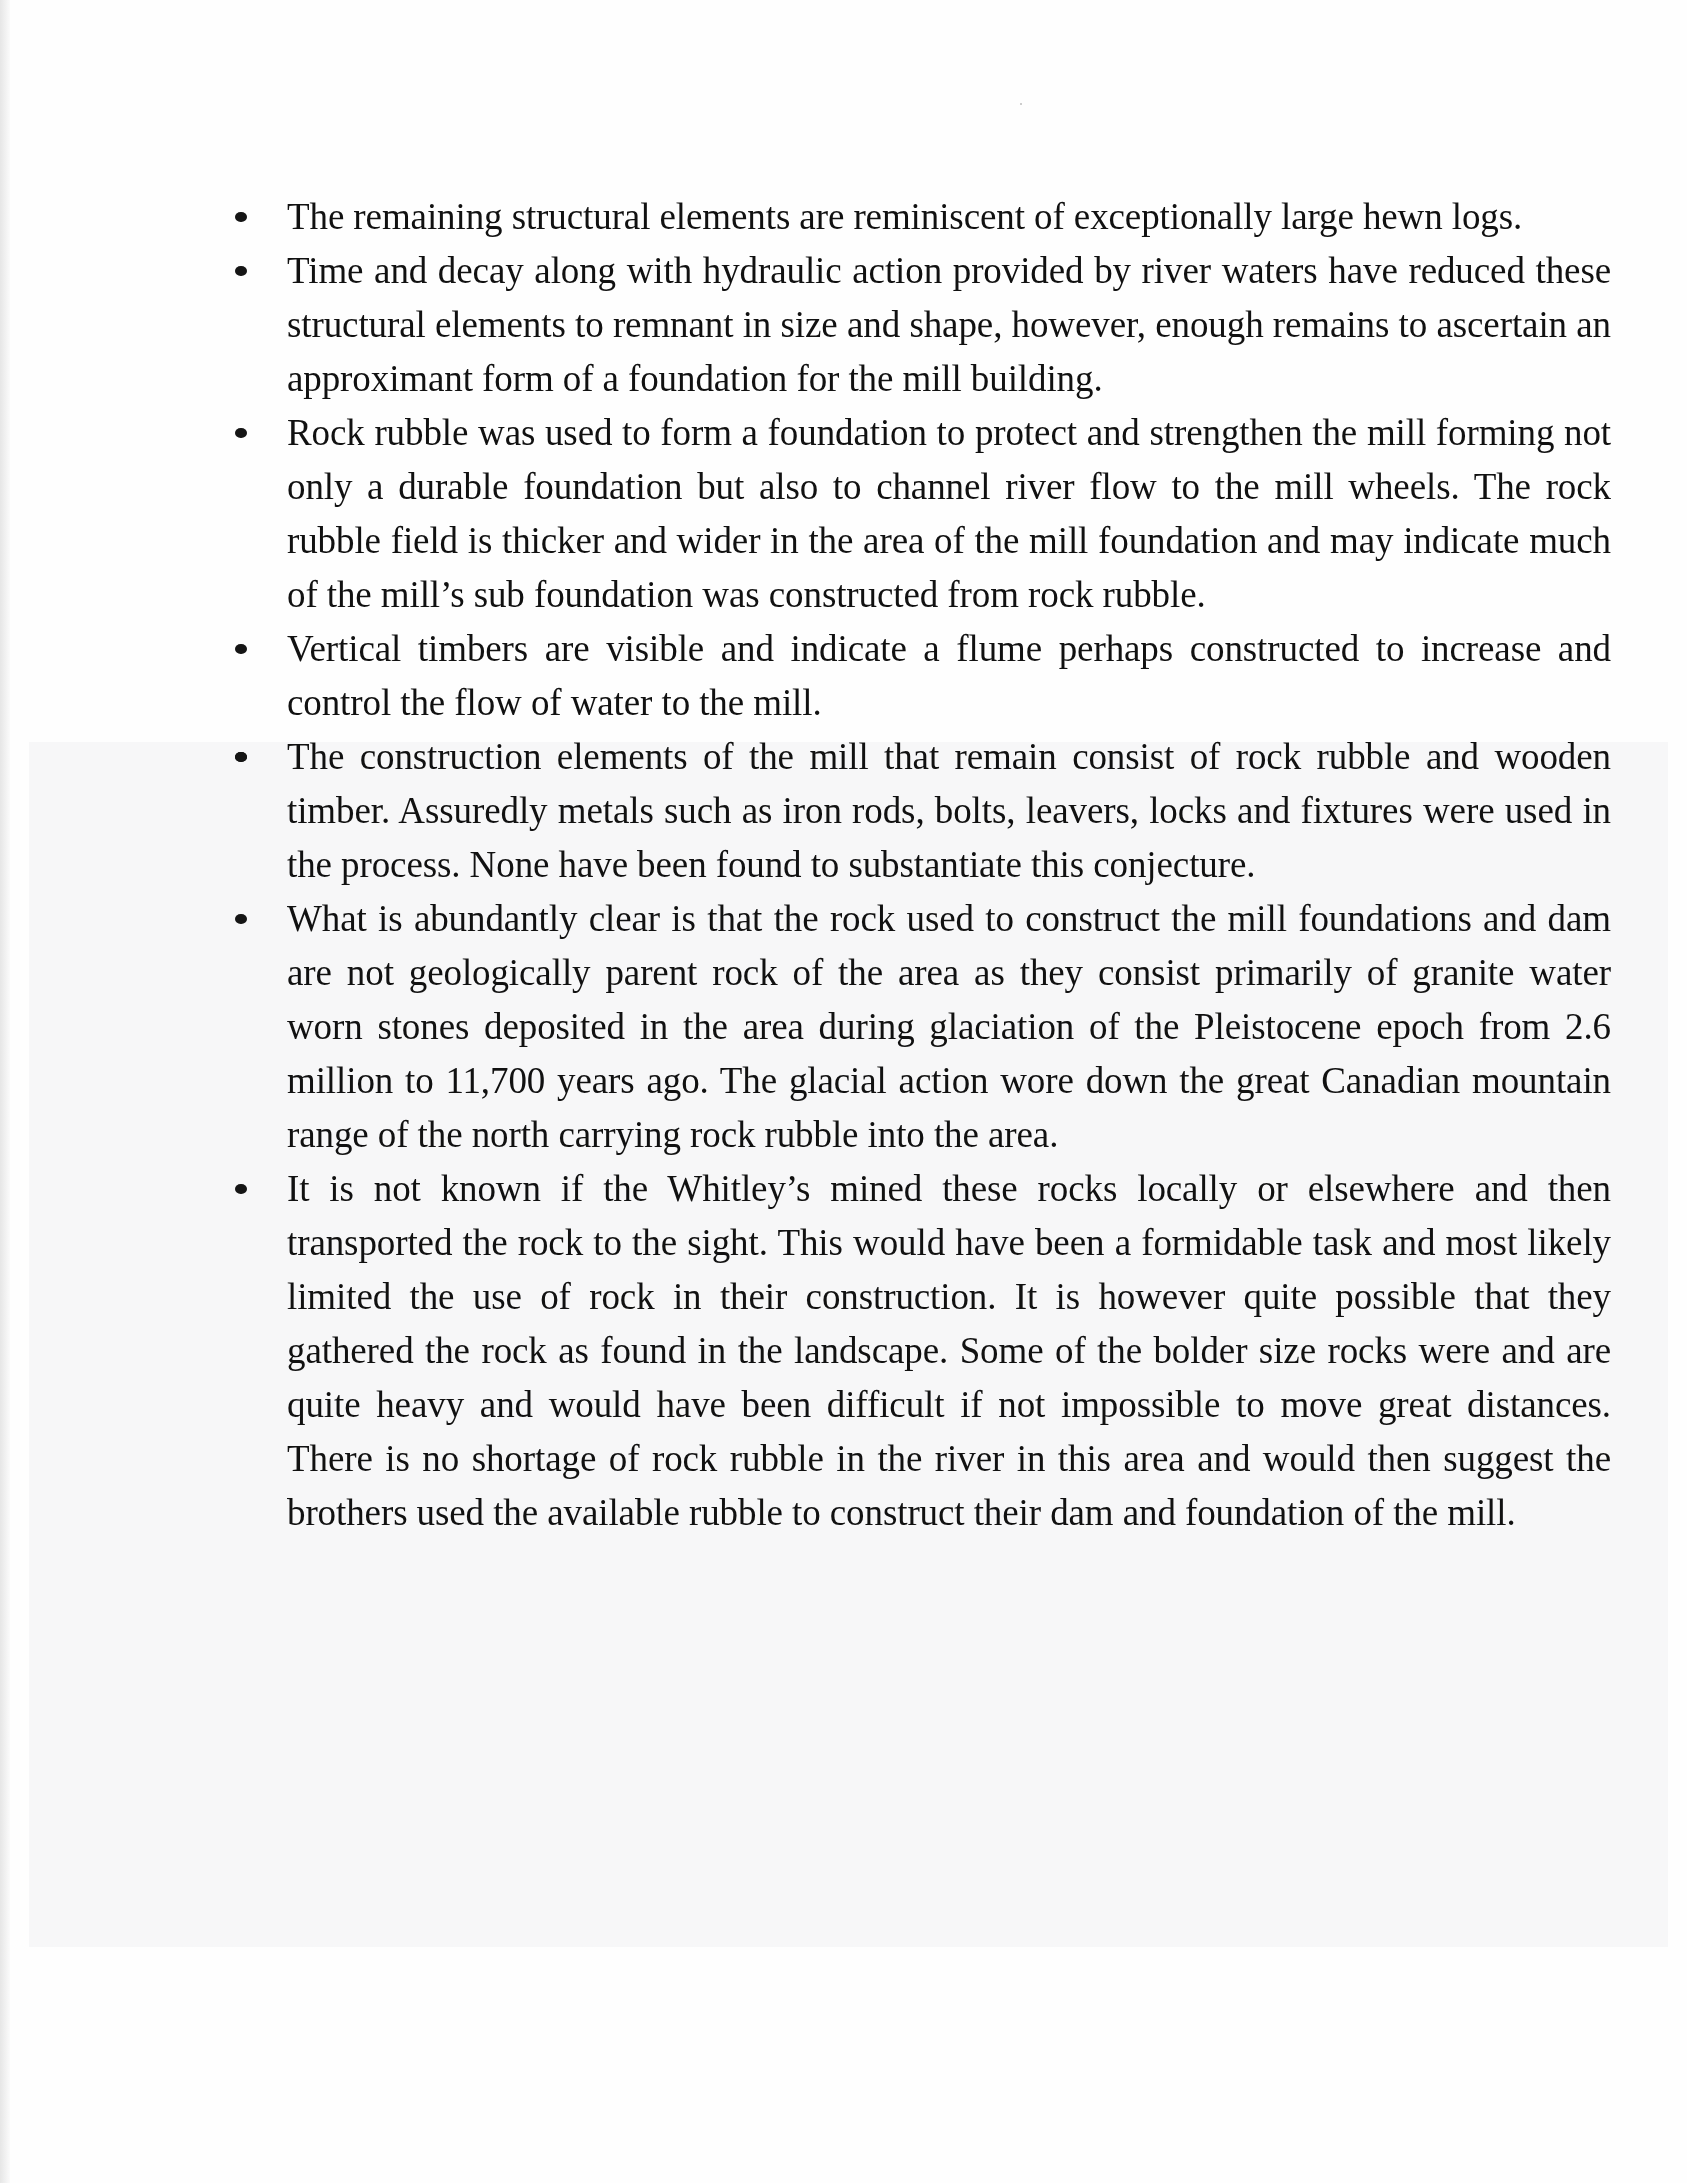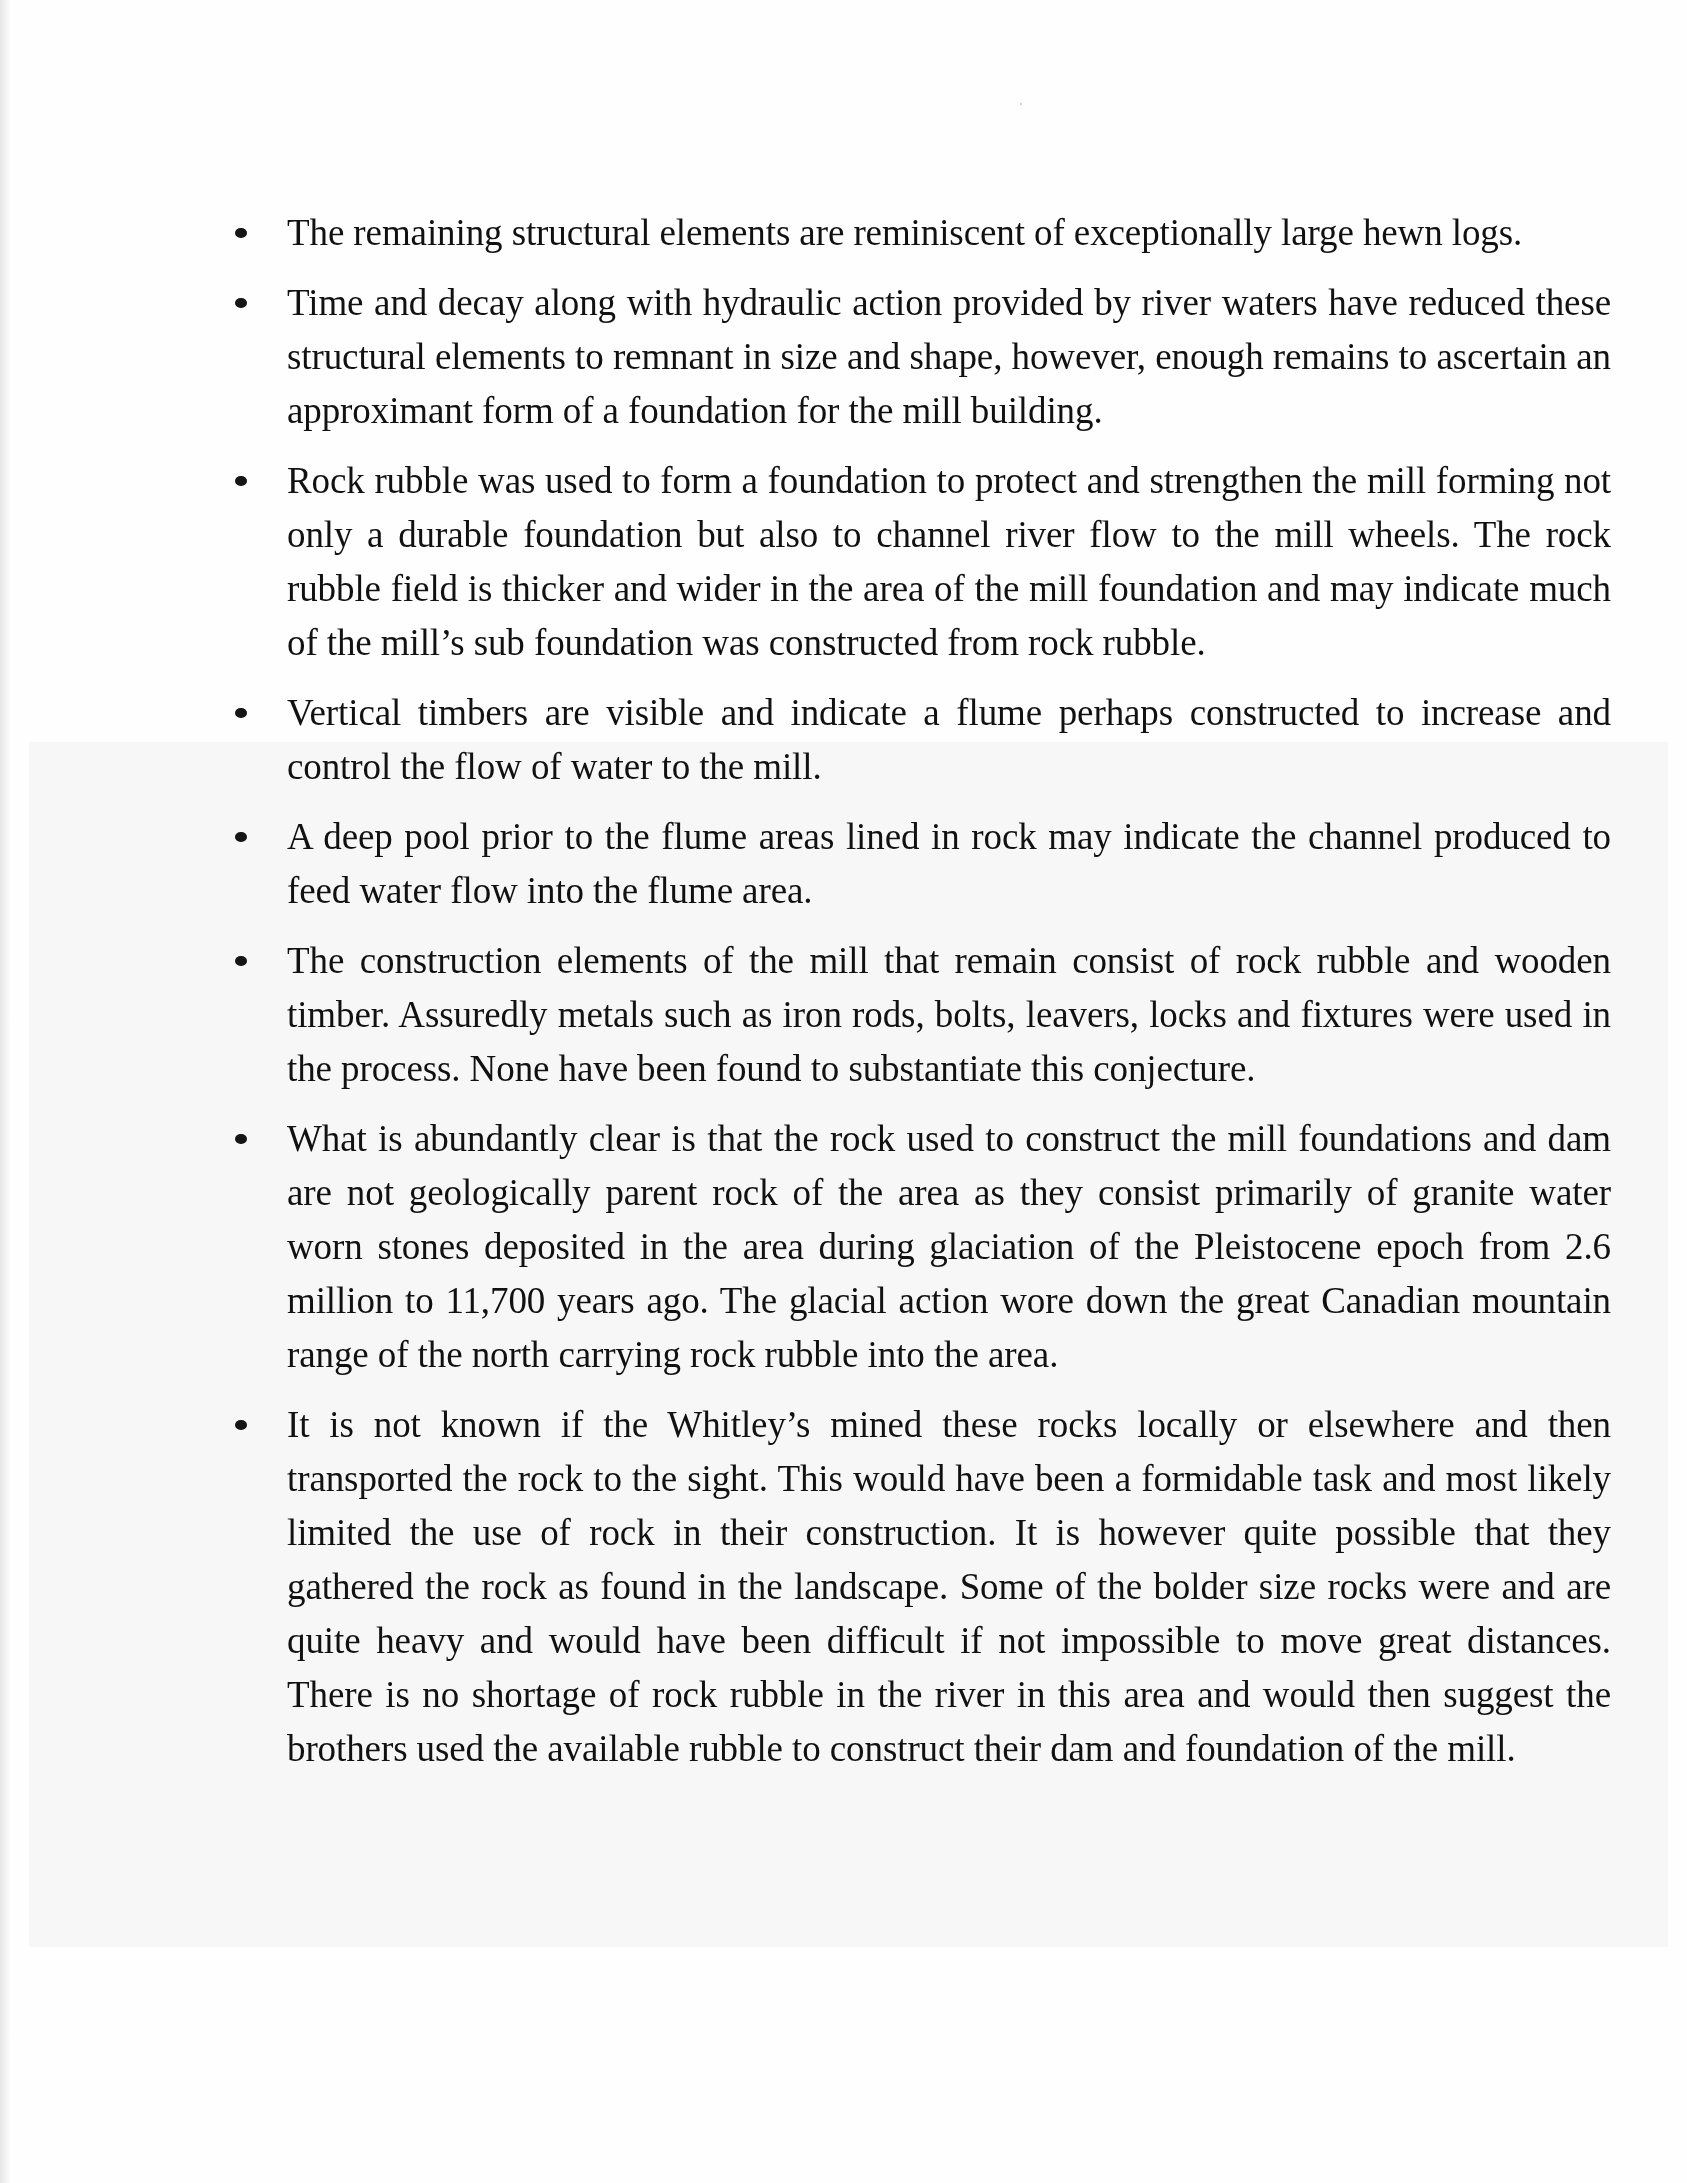--- a/index.html
+++ b/index.html
@@ -56,21 +56,20 @@
     margin: 0;
     padding: 0;
   }
   ul.bullets li {
     position: relative;
     padding-left: 59px;
     font-size: 37px;
     line-height: 54px;
     text-align: justify;
     letter-spacing: -0.1px;
-    margin-top: 16px;
   }
   ul.bullets li .bullet {
     position: absolute;
     left: 7.3px;
     top: 22px;
     width: 11.8px;
     height: 10.3px;
     border-radius: 50%;
     background: #151515;
   }
@@ -96,21 +95,20 @@
       <li>
         <span class="bullet"></span>
         <span>Rock rubble was used to form a foundation to protect and strengthen the mill forming not only a durable foundation but also to channel river flow to the mill wheels. The rock rubble field is thicker and wider in the area of the mill foundation and may indicate much of the mill’s sub foundation was constructed from rock rubble.</span>
       </li>
       <li>
         <span class="bullet"></span>
         <span>Vertical timbers are visible and indicate a flume perhaps constructed to increase and control the flow of water to the mill.</span>
       </li>
       <li>
         <span class="bullet"></span>
-        <span>A deep pool prior to the flume areas lined in rock may indicate the channel produced to feed water flow into the flume area.</span>
       </li>
       <li>
         <span class="bullet"></span>
         <span>The construction elements of the mill that remain consist of rock rubble and wooden timber. Assuredly metals such as iron rods, bolts, leavers, locks and fixtures were used in the process. None have been found to substantiate this conjecture.</span>
       </li>
       <li>
         <span class="bullet"></span>
         <span>What is abundantly clear is that the rock used to construct the mill foundations and dam are not geologically parent rock of the area as they consist primarily of granite water worn stones deposited in the area during glaciation of the Pleistocene epoch from 2.6 million to 11,700 years ago. The glacial action wore down the great Canadian mountain range of the north carrying rock rubble into the area.</span>
       </li>
       <li>

